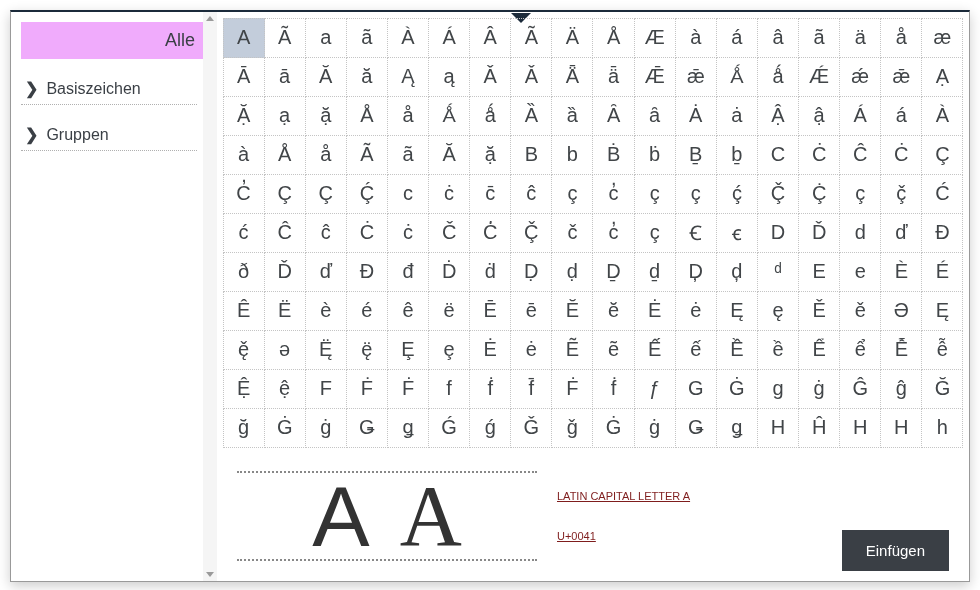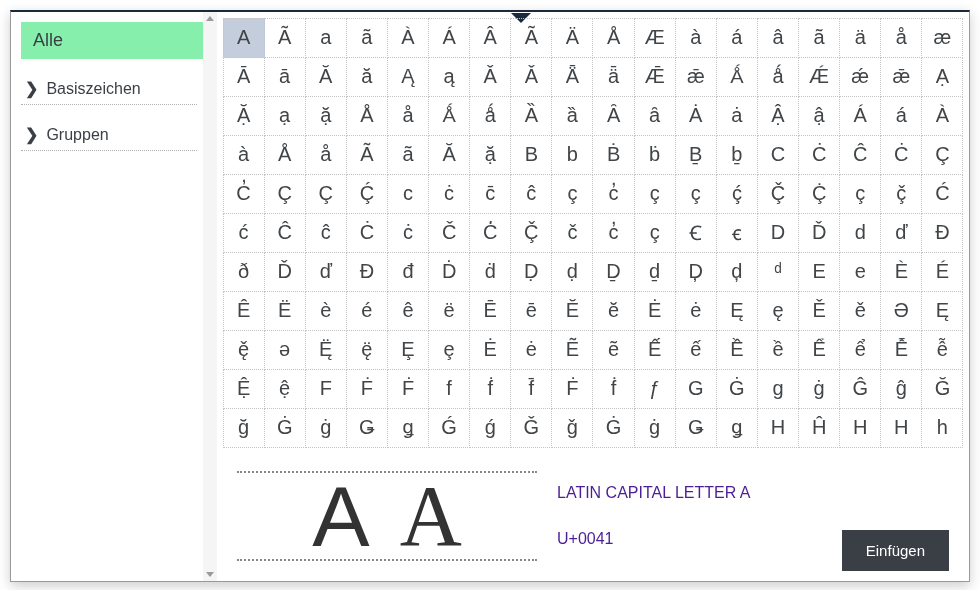--- a/index.html
+++ b/index.html
@@ -55,21 +55,22 @@
   .sidebar-scroll .triangle-up { top: 4px; border-bottom: 5px solid #9a9a9a; }
   .sidebar-scroll .triangle-down { bottom: 4px; border-top: 5px solid #9a9a9a; }
   .cat-item {
     padding: 8px 12px;
     font-size: 18px;
     color: #3a3f45;
     cursor: pointer;
     margin-bottom: 2px;
   }
   .cat-item.selected {
-    background: #86efac;
+    background: #f0abfc;
+    text-align: right;
   }
   .collapse-item {
     display: flex;
     align-items: center;
     padding: 6px 4px;
     font-size: 16px;
     color: #3a3f45;
     cursor: pointer;
     border-bottom: 1px dotted #b0b0b0;
     margin-top: 14px;
@@ -128,22 +129,23 @@
     justify-content: center;
   }
   .preview-glyph {
     font-size: 86px;
     line-height: 1;
     color: #333;
   }
   .preview-glyph.serif { font-family: "Times New Roman", Georgia, serif; }
   .preview-meta {
     flex: 1;
-    color: #4c1d95;
-    font-size: 16px;
+    color: #7f1d1d;
+    font-size: 11px;
+    text-decoration: underline;
   }
   .preview-meta .codepoint { margin-top: 28px; }
   .insert-btn {
     background: #3a3f45;
     color: #fff;
     border: none;
     padding: 12px 24px;
     font-size: 15px;
     cursor: pointer;
     align-self: flex-end;

